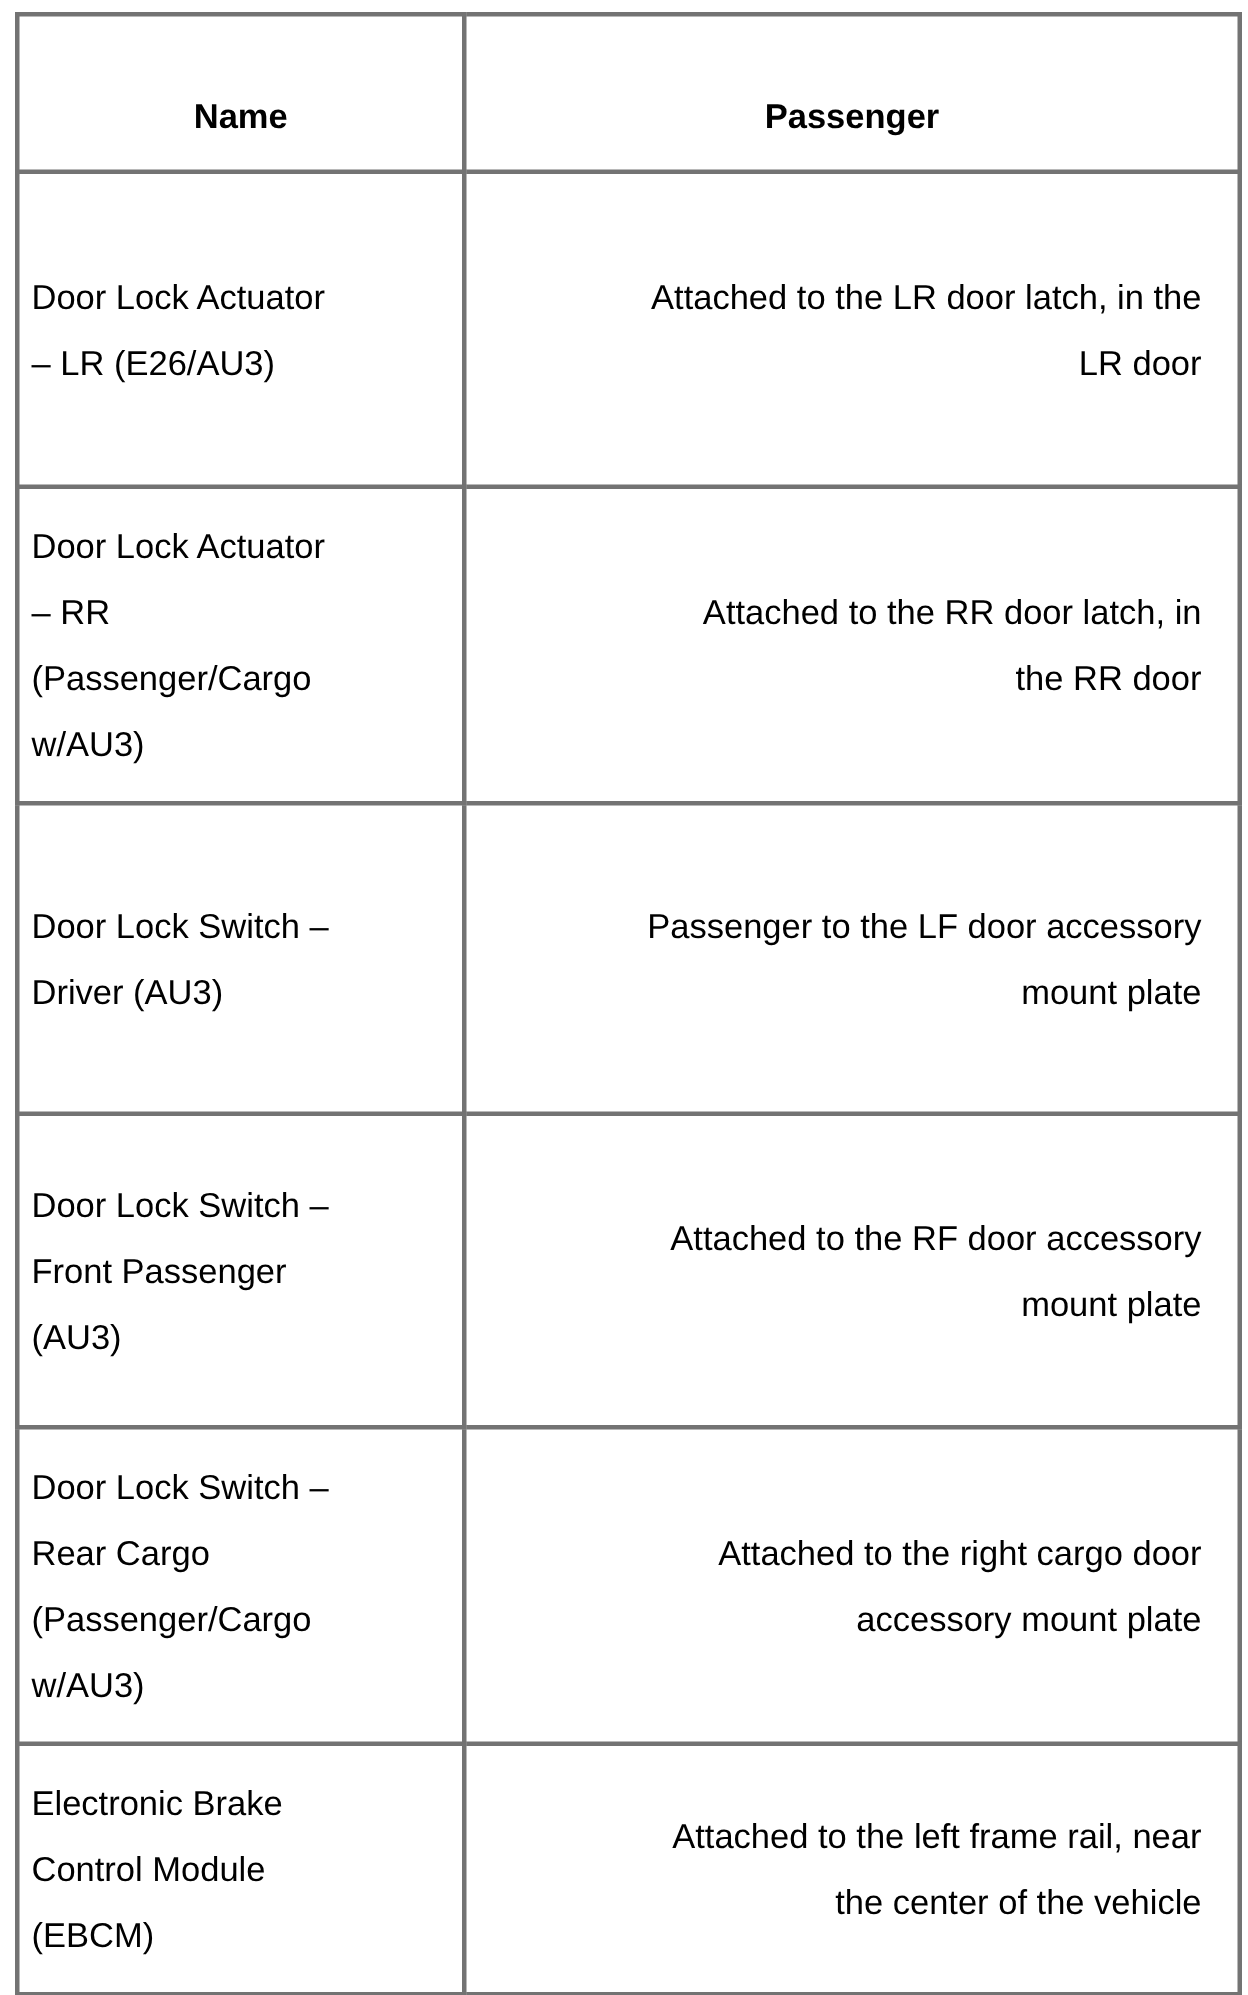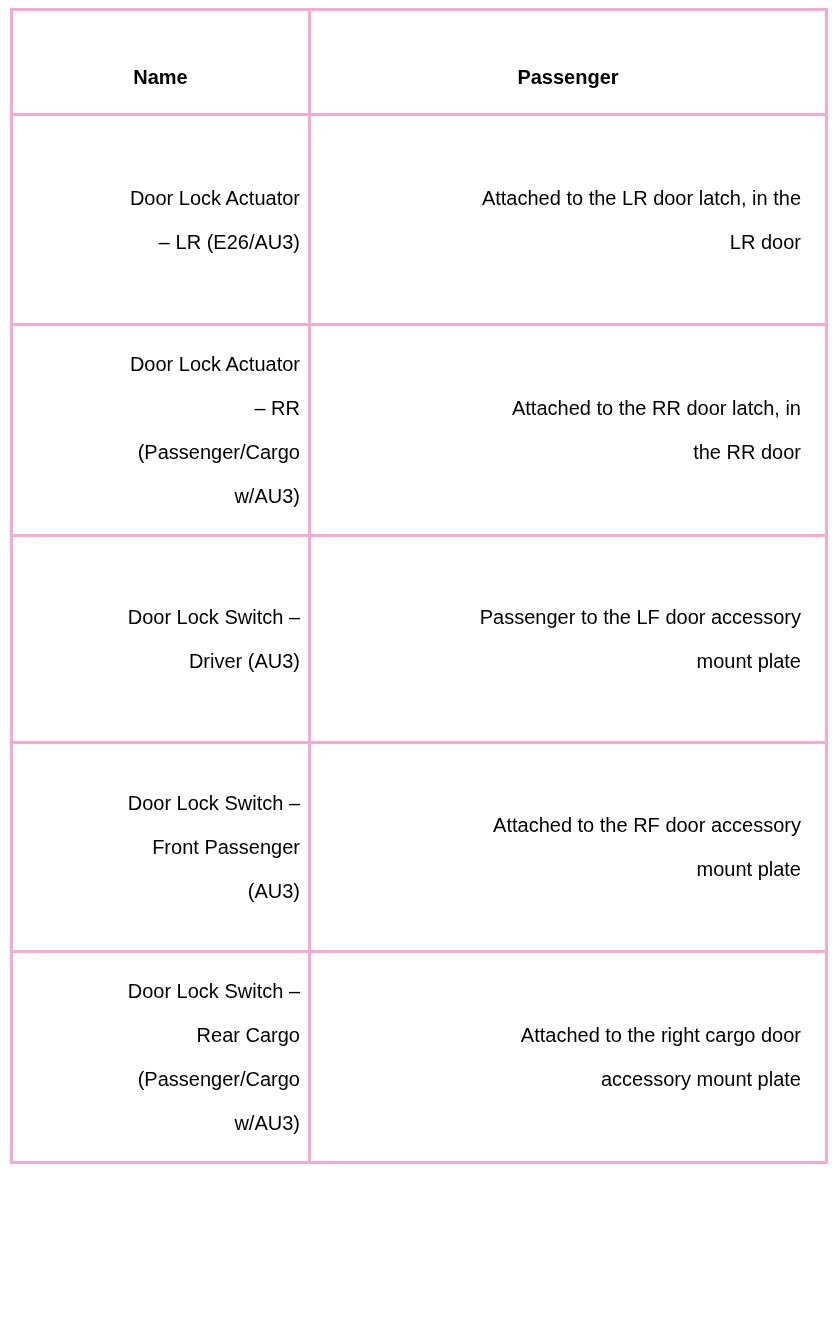--- a/index.html
+++ b/index.html
@@ -20,34 +20,34 @@
     top: 8px;
     width: 815px;
     border-collapse: collapse;
     table-layout: fixed;
   }
   .loc-table col.col-name { width: 298px; }
   .loc-table col.col-location { width: 517px; }
 
   .loc-table th,
   .loc-table td {
-    border: 3px solid #f9a8d4;
-    font-size: 20px;
+    border: 3px solid #737373;
+    font-size: 23px;
     line-height: 44px;
     vertical-align: middle;
     white-space: pre-line;
     overflow: hidden;
   }
   .loc-table th {
     font-weight: bold;
     text-align: center;
     padding: 30px 4px 0 4px;
   }
   .loc-table td.name-cell {
-    text-align: right;
+    text-align: left;
     padding: 16px 8px;
   }
   .loc-table td.location-cell {
     text-align: right;
     padding: 0 24px 0 18px;
   }
 
   .loc-table tr.header-row   { height: 105px; }
   .loc-table tr.body-row-0   { height: 210px; }
   .loc-table tr.body-row-1   { height: 204px; }
@@ -99,14 +99,21 @@
 mount plate</td>
     </tr>
     <tr class="body-row-4">
       <td class="name-cell">Door Lock Switch –
 Rear Cargo
 (Passenger/Cargo
 w/AU3)</td>
       <td class="location-cell">Attached to the right cargo door
 accessory mount plate</td>
     </tr>
+    <tr class="body-row-5">
+      <td class="name-cell">Electronic Brake
+Control Module
+(EBCM)</td>
+      <td class="location-cell">Attached to the left frame rail, near
+the center of the vehicle</td>
+    </tr>
   </tbody>
 </table>
 
 </body></html>

